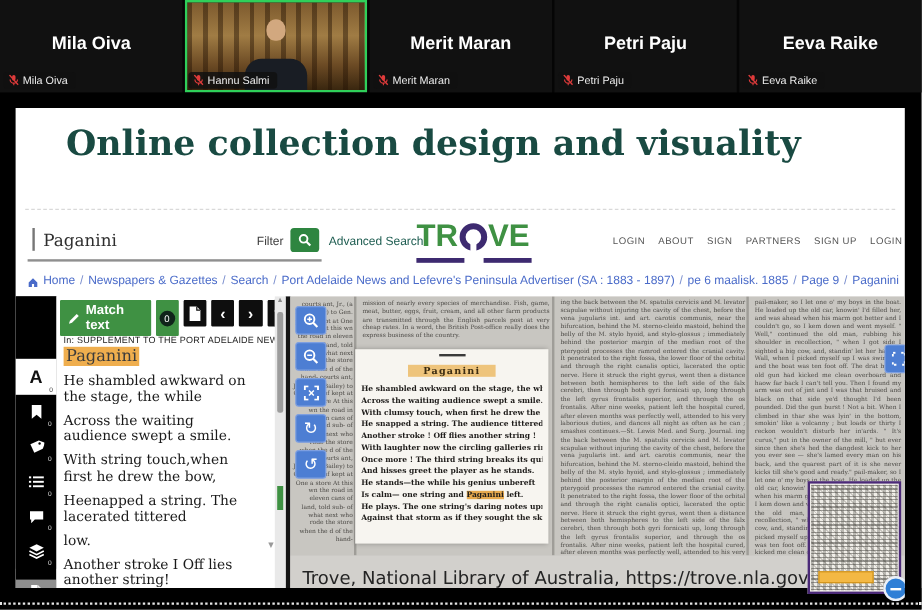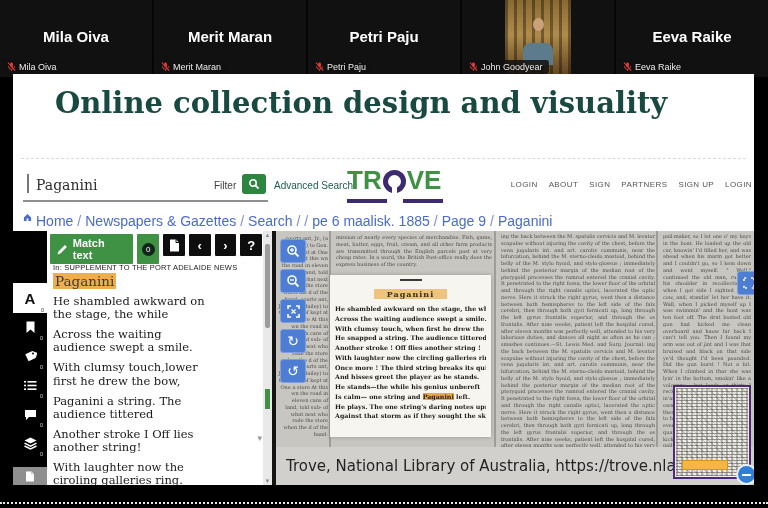--- a/index.html
+++ b/index.html
@@ -26,21 +26,21 @@
   .video-organ .head{position:absolute;left:50%;top:18px;width:11px;height:13px;margin-left:-5px;
        background:#caa27a;border-radius:50%;}
   .video-organ .body{position:absolute;left:50%;bottom:12px;width:30px;height:22px;margin-left:-15px;
        background:#5c7b8d;border-radius:8px 8px 0 0;}
   .pill{position:absolute;left:3px;bottom:3px;display:flex;align-items:center;gap:3px;
        background:rgba(16,16,16,.85);border-radius:3px;padding:2px 6px 2px 4px;
        font-size:9px;color:#ececec;white-space:nowrap;z-index:3;}
   .mic{width:9px;height:10px;flex:0 0 auto;}
 
   
-  .slide{position:absolute;left:13px;top:74px;width:741px;height:411px;background:#fff;overflow:hidden;}
+  .slide{position:absolute;left:13px;top:90px;width:741px;height:411px;background:#fff;overflow:hidden;}
   .slide-title{position:absolute;left:42px;top:12px;font-family:"DejaVu Serif",serif;font-weight:bold;
        font-size:29px;color:#194a42;white-space:nowrap;}
   .title-rule{position:absolute;left:8px;right:8px;top:84px;border-top:1px dashed #d9d9d9;}
 
   
   .caret{position:absolute;left:14px;top:100px;width:2px;height:19px;background:#777;}
   .search-value{position:absolute;left:23px;top:103px;font-family:"DejaVu Serif",serif;font-size:14px;color:#2e2e2e;}
   .search-underline{position:absolute;left:10px;top:126px;width:245px;border-top:2px solid #8f8f8f;}
   .filter-label{position:absolute;left:201px;top:106px;font-size:10px;color:#3c3c3c;}
   .search-btn{position:absolute;left:229px;top:100px;width:24px;height:20px;background:#2e8540;border-radius:3px;
@@ -51,40 +51,40 @@
   .logo .oring{display:inline-block;width:13px;height:13px;border:5px solid #3d2a70;border-radius:50%;
        position:relative;margin:0 1px;top:1px;}
   .logo .oring:after{content:"";position:absolute;left:4px;bottom:-6px;width:5px;height:7px;background:#fff;}
   .logo .bar{position:absolute;bottom:0;height:4px;background:#3d2a70;}
   .logo .bar.l{left:0;width:40px;}
   .logo .bar.r{right:4px;width:40px;}
   .menu{position:absolute;right:2px;top:106px;display:flex;gap:11px;font-size:8px;color:#555;
        letter-spacing:.4px;white-space:nowrap;}
 
   
-  .crumbs{position:absolute;left:10px;top:139px;right:0;font-size:14px;color:#4a6bc9;white-space:nowrap;
-       display:flex;align-items:flex-start;gap:4px;overflow:hidden;}
+  .crumbs{position:absolute;left:10px;top:139px;right:0;font-size:10px;color:#4a6bc9;white-space:nowrap;
+       display:flex;align-items:flex-end;gap:4px;overflow:hidden;}
   .crumbs .sep{color:#7b8fce;}
 
   
   .main{position:absolute;left:0;top:157px;right:0;bottom:0;display:flex;}
 
   
   .lbar{width:34px;background:#000;position:relative;flex:0 0 auto;}
   .lbar .blackbox{height:52px;background:#000;}
   .lbar .asec{height:30px;background:#fff;position:relative;display:flex;align-items:center;justify-content:center;
        color:#111;font-weight:bold;font-size:15px;}
   .lbar .asec .cnt{position:absolute;right:3px;bottom:0px;font-size:5.5px;color:#333;font-weight:normal;}
   .icell{height:29px;position:relative;display:flex;align-items:center;justify-content:center;}
   .icell .cnt{position:absolute;right:4px;bottom:1px;font-size:5.5px;color:#ddd;}
   .lbar .graytile{position:absolute;bottom:0;left:0;right:0;height:18px;background:#8f8f8f;
        display:flex;align-items:center;justify-content:center;}
 
   
-  .tpanel{width:216px;background:#fff;position:relative;flex:0 0 auto;overflow:hidden;}
+  .tpanel{width:182px;background:#fff;position:relative;flex:0 0 auto;overflow:hidden;}
   .toolbar{position:absolute;left:2px;top:2px;display:flex;gap:2px;align-items:stretch;}
   .mtbtn{background:#3f9143;color:#fff;font-size:11px;font-weight:bold;border-radius:2px;
        padding:3px 7px;display:flex;align-items:center;gap:5px;border:1px solid #fff;}
   .badgebtn{background:#3f9143;width:22px;border-radius:2px;border:1px solid #fff;
        display:flex;align-items:center;justify-content:center;}
   .badgebtn .c0{width:13px;height:13px;border-radius:50%;background:#10241a;color:#fff;font-size:8px;
        display:flex;align-items:center;justify-content:center;}
   .sqbtn{background:#0e0e0e;width:22px;height:22px;border-radius:2px;border:1px solid #fff;color:#fff;
        display:flex;align-items:center;justify-content:center;font-weight:bold;font-size:13px;}
   .context{position:absolute;left:6px;top:32px;font-size:7.5px;color:#1a1a1a;letter-spacing:.2px;white-space:nowrap;}
@@ -166,20 +166,35 @@
       <svg class="mic" viewBox="0 0 10 11">
           <rect x="3.4" y="0.5" width="3.2" height="5.2" rx="1.6" fill="#e03b3b"></rect>
           <path d="M1.6 4.6 a3.4 3.4 0 0 0 6.8 0" fill="none" stroke="#e03b3b" stroke-width="1.1"></path>
           <rect x="4.5" y="8" width="1" height="2" fill="#e03b3b"></rect>
           <line x1="1" y1="0.5" x2="9" y2="9.5" stroke="#e03b3b" stroke-width="1.2"></line>
         </svg>
       <span>Mila Oiva</span>
     </div>
   </div>
 
+  <div class="tile">
+    <div class="video-lib">
+        <div class="head"></div>
+        <div class="body"></div>
+      </div>
+    <div class="pill">
+      <svg class="mic" viewBox="0 0 10 11">
+          <rect x="3.4" y="0.5" width="3.2" height="5.2" rx="1.6" fill="#e03b3b"></rect>
+          <path d="M1.6 4.6 a3.4 3.4 0 0 0 6.8 0" fill="none" stroke="#e03b3b" stroke-width="1.1"></path>
+          <rect x="4.5" y="8" width="1" height="2" fill="#e03b3b"></rect>
+          <line x1="1" y1="0.5" x2="9" y2="9.5" stroke="#e03b3b" stroke-width="1.2"></line>
+        </svg>
+      <span>Hannu Salmi</span>
+    </div>
+  </div>
 
   <div class="tile">
     <div class="pname">Merit Maran</div>
     <div class="pill">
       <svg class="mic" viewBox="0 0 10 11">
           <rect x="3.4" y="0.5" width="3.2" height="5.2" rx="1.6" fill="#e03b3b"></rect>
           <path d="M1.6 4.6 a3.4 3.4 0 0 0 6.8 0" fill="none" stroke="#e03b3b" stroke-width="1.1"></path>
           <rect x="4.5" y="8" width="1" height="2" fill="#e03b3b"></rect>
           <line x1="1" y1="0.5" x2="9" y2="9.5" stroke="#e03b3b" stroke-width="1.2"></line>
         </svg>
@@ -193,35 +208,20 @@
       <svg class="mic" viewBox="0 0 10 11">
           <rect x="3.4" y="0.5" width="3.2" height="5.2" rx="1.6" fill="#e03b3b"></rect>
           <path d="M1.6 4.6 a3.4 3.4 0 0 0 6.8 0" fill="none" stroke="#e03b3b" stroke-width="1.1"></path>
           <rect x="4.5" y="8" width="1" height="2" fill="#e03b3b"></rect>
           <line x1="1" y1="0.5" x2="9" y2="9.5" stroke="#e03b3b" stroke-width="1.2"></line>
         </svg>
       <span>Petri Paju</span>
     </div>
   </div>
 
-  <div class="tile">
-    <div class="video-organ">
-        <div class="head"></div>
-        <div class="body"></div>
-      </div>
-    <div class="pill">
-      <svg class="mic" viewBox="0 0 10 11">
-          <rect x="3.4" y="0.5" width="3.2" height="5.2" rx="1.6" fill="#e03b3b"></rect>
-          <path d="M1.6 4.6 a3.4 3.4 0 0 0 6.8 0" fill="none" stroke="#e03b3b" stroke-width="1.1"></path>
-          <rect x="4.5" y="8" width="1" height="2" fill="#e03b3b"></rect>
-          <line x1="1" y1="0.5" x2="9" y2="9.5" stroke="#e03b3b" stroke-width="1.2"></line>
-        </svg>
-      <span>John Goodyear</span>
-    </div>
-  </div>
 
   <div class="tile">
     <div class="pname">Eeva Raike</div>
     <div class="pill">
       <svg class="mic" viewBox="0 0 10 11">
           <rect x="3.4" y="0.5" width="3.2" height="5.2" rx="1.6" fill="#e03b3b"></rect>
           <path d="M1.6 4.6 a3.4 3.4 0 0 0 6.8 0" fill="none" stroke="#e03b3b" stroke-width="1.1"></path>
           <rect x="4.5" y="8" width="1" height="2" fill="#e03b3b"></rect>
           <line x1="1" y1="0.5" x2="9" y2="9.5" stroke="#e03b3b" stroke-width="1.2"></line>
         </svg>
@@ -271,20 +271,21 @@
   <div class="crumbs">
     <svg width="9" height="9" viewBox="0 0 10 10">
         <path d="M1 5 L5 1 L9 5 V9 H6 V6.2 H4 V9 H1 Z" fill="#4a6bc9"></path>
       </svg>
     <span>Home</span>
     <span class="sep">/</span>
     <span>Newspapers &amp; Gazettes</span>
     <span class="sep">/</span>
     <span>Search</span>
     <span class="sep">/</span>
+    <span>Port Adelaide News and Lefevre's Peninsula Advertiser (SA : 1883 - 1897)</span>
     <span class="sep">/</span>
     <span>pe 6 maalisk. 1885</span>
     <span class="sep">/</span>
     <span>Page 9</span>
     <span class="sep">/</span>
     <span>Paganini</span>
   </div>
 
   <div class="main">
 
@@ -373,22 +374,23 @@
       <div class="context">
         <span class="pfx">In:</span>
         <span>SUPPLEMENT TO THE PORT ADELAIDE NEWS</span>
       </div>
 
       <div class="thl">Paganini</div>
 
       <div class="poem">
         <p>He shambled awkward on the stage, the while</p>
         <p>Across the waiting audience swept a smile.</p>
-        <p>With clumsy touch,lower first he drew the bow,</p>
-        <p>Paganini a string. The audience tittered</p>
+        <p>With string touch,when first he drew the bow,</p>
+        <p>Heenapped a string. The lacerated tittered</p>
+        <p>low.</p>
         <p>Another stroke I Off lies another string!</p>
         <p>With laughter now the ciroling galleries ring.</p>
 
       </div>
       <div class="hint">▾</div>
     </div>
 
     <div class="scroll">
       <div class="arr" style="top:1px;">▲</div>
       <div class="thumb"></div>

